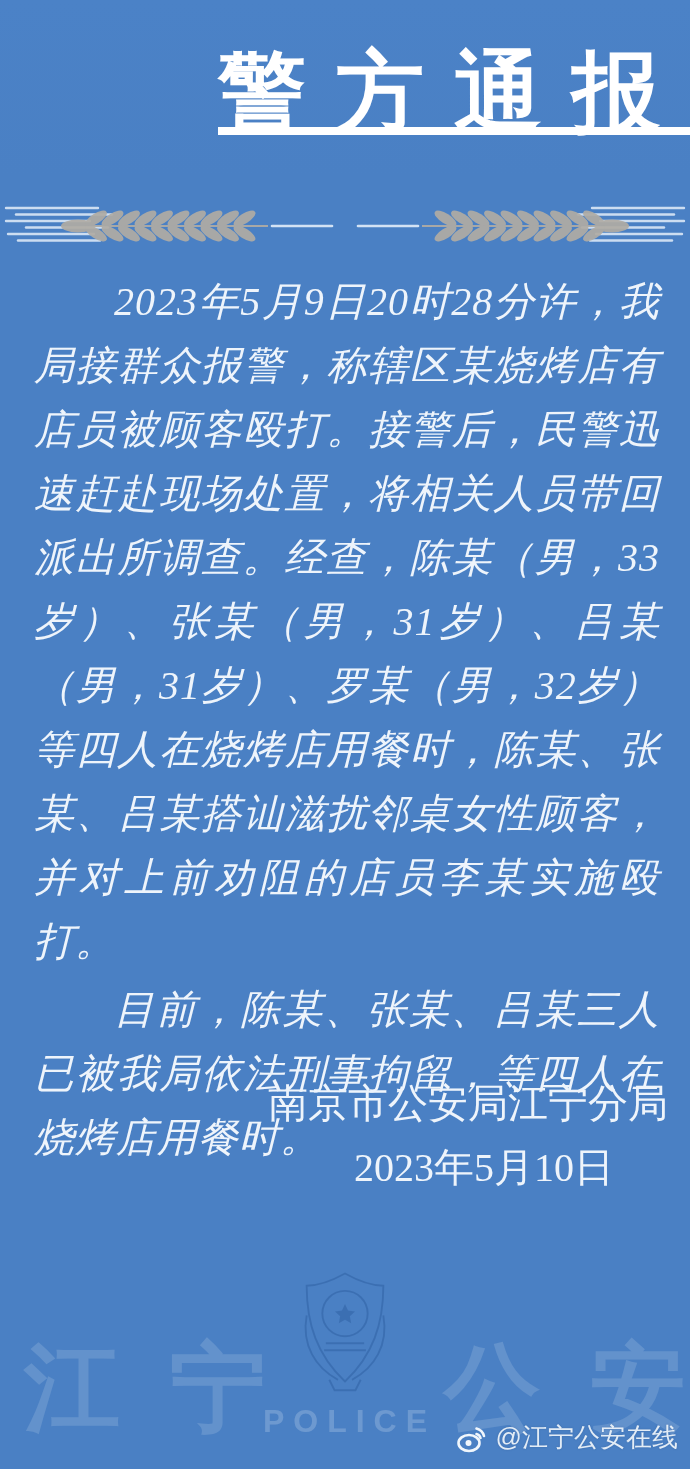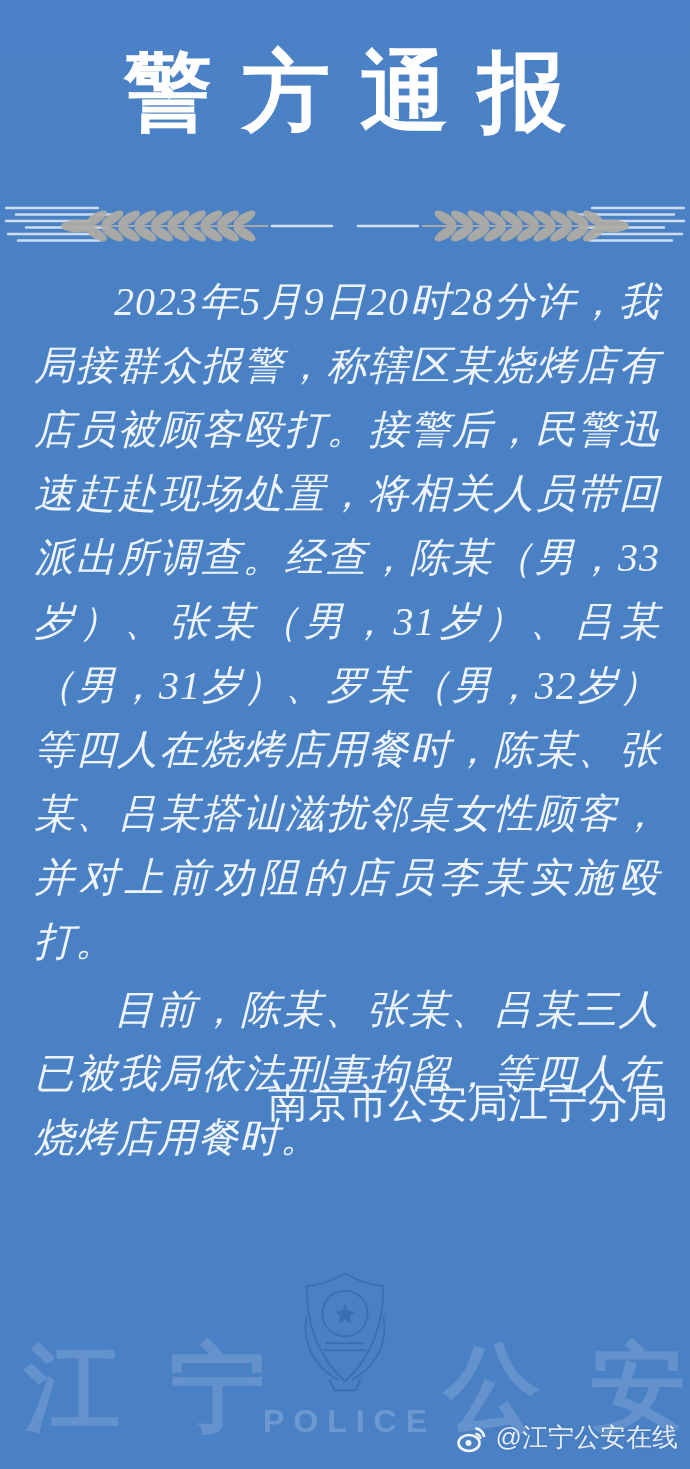--- a/index.html
+++ b/index.html
@@ -14,27 +14,28 @@
   .page{
     position:relative;
     width:690px;height:1469px;
     margin:0 auto;
     background:linear-gradient(180deg, #4b82c7 0%, var(--color-background) 12%, var(--color-background) 100%);
     overflow:hidden;
     font-family:"Liberation Serif","DejaVu Serif",serif;
   }
   .title{
     position:absolute;top:38px;left:0;right:0;
-    text-align:center;
+    text-align:right;
     font-size:88px;line-height:1.25;
     font-weight:bold;
     letter-spacing:30px;
     padding-left:30px; 
     color:var(--color-title_text);
     font-family:"Liberation Serif","DejaVu Serif",serif;
+    text-decoration:underline;
   }
   .divider{position:absolute;top:198px;left:0;width:690px;height:56px;}
   .notice-body{
     position:absolute;top:266px;left:30px;right:26px;
     color:var(--color-body_text);
     font-size:40px;line-height:64px;
     text-align:justify;
     letter-spacing:1px;
   }
   .notice-body p{text-indent:2em;margin:4px;font-style:italic;}
@@ -130,20 +131,21 @@
     </svg>
   </div>
 
   <div class="notice-body">
     <p>2023年5月9日20时28分许，我局接群众报警，称辖区某烧烤店有店员被顾客殴打。接警后，民警迅速赶赴现场处置，将相关人员带回派出所调查。经查，陈某（男，33岁）、张某（男，31岁）、吕某（男，31岁）、罗某（男，32岁）等四人在烧烤店用餐时，陈某、张某、吕某搭讪滋扰邻桌女性顾客，并对上前劝阻的店员李某实施殴打。</p>
     <p>目前，陈某、张某、吕某三人已被我局依法刑事拘留，等四人在烧烤店用餐时。</p>
   </div>
 
   <div class="signature">
     <div class="authority">南京市公安局江宁分局</div>
+    <div class="issue-date">2023年5月10日</div>
   </div>
 
   <div class="watermark">
     <span class="wm-char c0">江</span>
     <span class="wm-char c1">宁</span>
     <span class="wm-char c2">公</span>
     <span class="wm-char c3">安</span>
 
     <svg class="wm-badge" viewBox="0 0 120 140" fill="none" stroke="#1c4a8c" stroke-width="2.2">
       <path d="M60 4 C78 14 94 18 104 18 C104 62 92 98 60 128 C28 98 16 62 16 18 C26 18 42 14 60 4 Z"></path>

